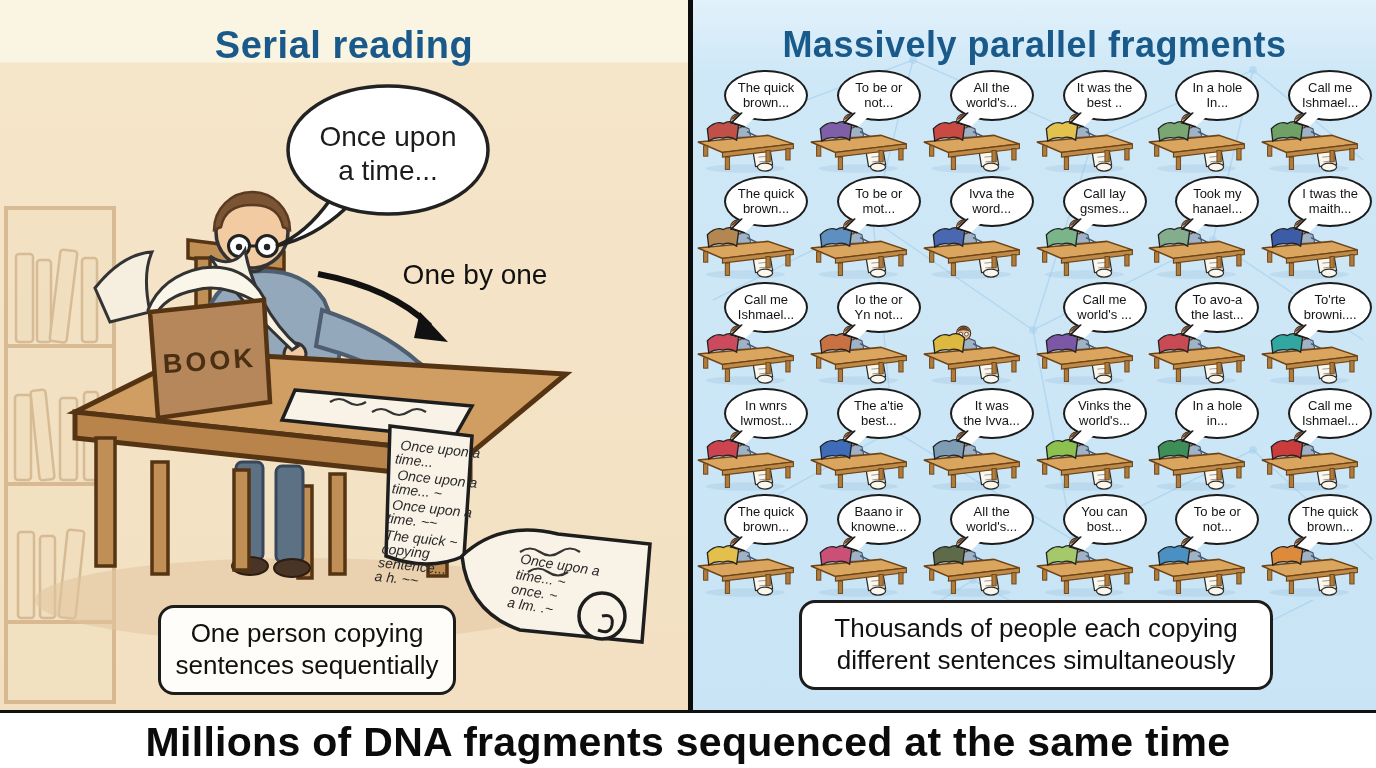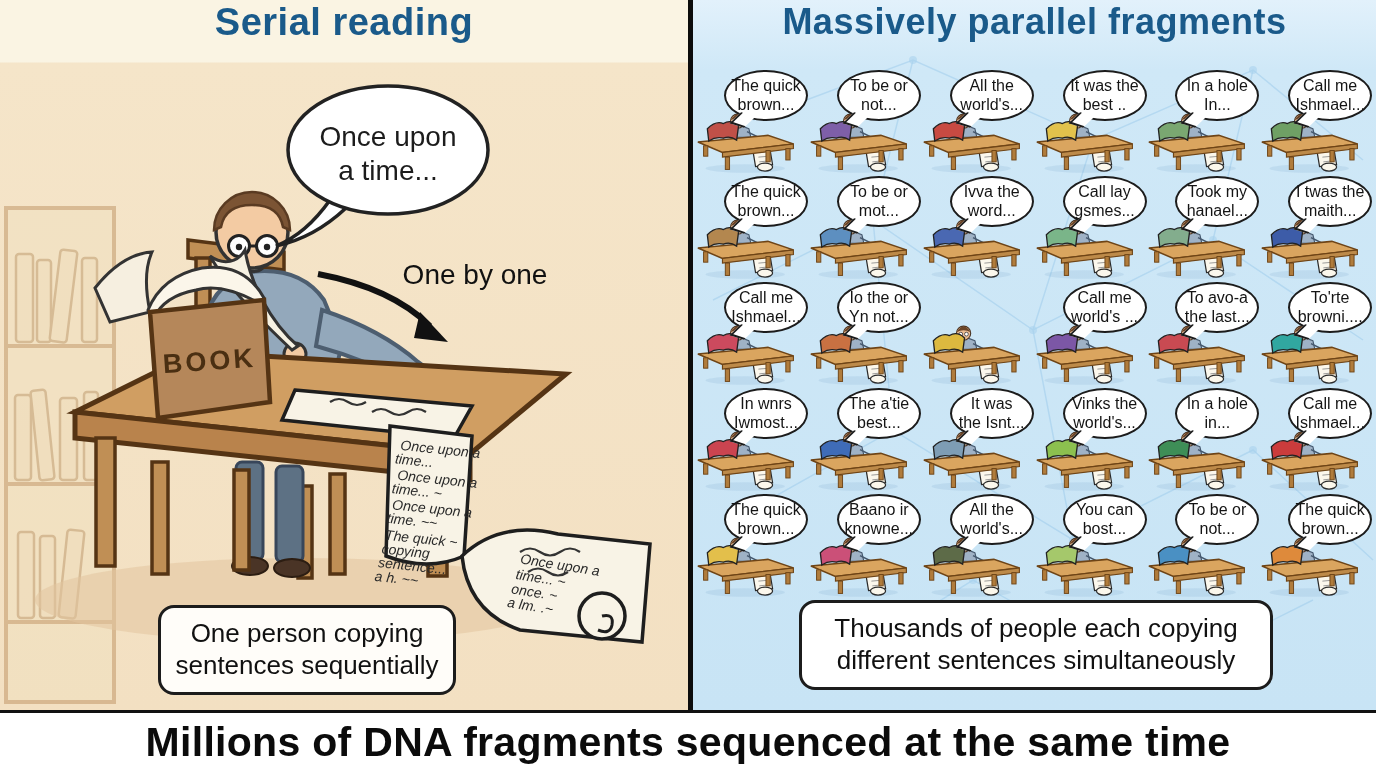--- a/index.html
+++ b/index.html
@@ -5,42 +5,42 @@
   html,body{margin:0;padding:0;background:#ffffff;}
   .canvas{position:relative;width:1376px;height:768px;overflow:hidden;
     font-family:"Liberation Sans",sans-serif;background:#fff;}
   
   .panel{position:absolute;top:0;height:710px;overflow:hidden;}
   .panel-left{left:0;width:688px;
     background:linear-gradient(#faf4e3 0px,#faf4e3 62px,#f5e5c9 63px,#f3e0c2 100%);}
   .panel-right{left:693px;width:683px;
     background:linear-gradient(#e2f1fb 0px,#cfe8f7 70px,#c8e4f5 100%);}
   .divider{position:absolute;left:688px;top:0;width:5px;height:710px;background:#0c0c0c;}
-  .panel-title{margin:0;padding-top:1px;text-align:center;font-weight:bold;
+  .panel-title{margin:0;padding-top:24px;text-align:center;font-weight:bold;
     color:#1a5a8a;letter-spacing:.5px;}
   .panel-left .panel-title{font-size:38px;}
   .panel-right .panel-title{font-size:36px;}
   
   .caption-box{position:absolute;background:#fffdf9;border:3px solid #1c1c1c;
     border-radius:16px;display:flex;align-items:center;justify-content:center;
     text-align:center;font-size:26px;line-height:1.22;color:#111;white-space:pre-line;}
   .caption-left{left:158px;top:605px;width:292px;height:84px;}
   .caption-right{left:106px;top:600px;width:468px;height:84px;background:#ffffff;}
   
   .banner{position:absolute;left:0;top:710px;width:1376px;height:58px;background:#ffffff;
     border-top:3px solid #111;display:flex;align-items:center;justify-content:center;
     font-size:41px;font-weight:bold;color:#0b0b0b;letter-spacing:.3px;}
   
   .desk-grid{position:absolute;left:3px;top:70px;width:677px;height:530px;
     display:grid;grid-template-columns:repeat(6,1fr);grid-template-rows:repeat(5,1fr);}
   .desk-cell{position:relative;overflow:visible;}
   .mini-bubble{position:absolute;top:0px;left:28px;width:80px;height:47px;
     background:#fff;border:2px solid #1c1c1c;border-radius:50%;
     display:flex;align-items:center;justify-content:center;text-align:center;
-    font-size:16px;line-height:1.15;color:#141414;white-space:pre-line;z-index:2;}
+    font-size:13px;line-height:1.15;color:#141414;white-space:pre-line;z-index:2;}
   .mini-bubble::after{content:"";position:absolute;left:9px;bottom:-8px;width:13px;height:12px;
     background:#fff;border-left:2px solid #1c1c1c;border-bottom:2px solid #1c1c1c;
     transform:rotate(18deg) skew(-28deg);}
   .mini-scene{position:absolute;left:0px;bottom:2px;width:104px;height:64px;z-index:1;}
   
   .net-bg{position:absolute;left:0;top:0;width:683px;height:710px;z-index:0;}
   .scene-svg{position:absolute;left:0;top:0;width:688px;height:710px;}
   .hand{font-family:"DejaVu Serif",serif;font-style:italic;font-size:14px;fill:#2a2a2a;}
   svg text{font-family:"Liberation Sans",sans-serif;}
 </style>
@@ -998,21 +998,21 @@
         <rect x="8" y="37" width="4.5" height="11" fill="#b07c3c" stroke="#6e4416" stroke-width="1"></rect>
         <rect x="74" y="42" width="4.5" height="12" fill="#b07c3c" stroke="#6e4416" stroke-width="1"></rect>
       </g>
 
       <path class="book-shape" d="M12 19 Q21 10 29 13.5 Q37 8.5 45 16 L43 31 Q36 26 29 29 Q21 27 13.5 32 Z" fill="#3f6cb8" stroke="#222" stroke-width="1.4"></path>
     </svg>
   </div>
 
   <div class="desk-cell">
     <div class="mini-bubble bubble-text">It was
-the Isnt...</div>
+the Ivva...</div>
     <svg class="mini-scene" viewBox="0 0 110 66">
       <ellipse cx="52" cy="61" rx="42" ry="4.5" fill="#7aa8cc" opacity="0.18"></ellipse>
 
       <g>
         <path d="M32 18 Q44 13 56 19 L58 28 L30 28 Z" fill="#9fb2c6" stroke="#45586e" stroke-width="1.2"></path>
         <line x1="54" y1="22" x2="66" y2="28" stroke="#45586e" stroke-width="1.6"></line>
         <circle cx="44" cy="11" r="7.5" fill="#ecbd93" stroke="#4a3524" stroke-width="1.2"></circle>
         <path d="M36.5 10 Q44 -2 51.5 10 Q44 5.5 36.5 10 Z" fill="#6b4426"></path>
         <circle cx="41" cy="12" r="2" fill="#fff" stroke="#333" stroke-width="0.8"></circle>
         <circle cx="47" cy="12" r="2" fill="#fff" stroke="#333" stroke-width="0.8"></circle>

